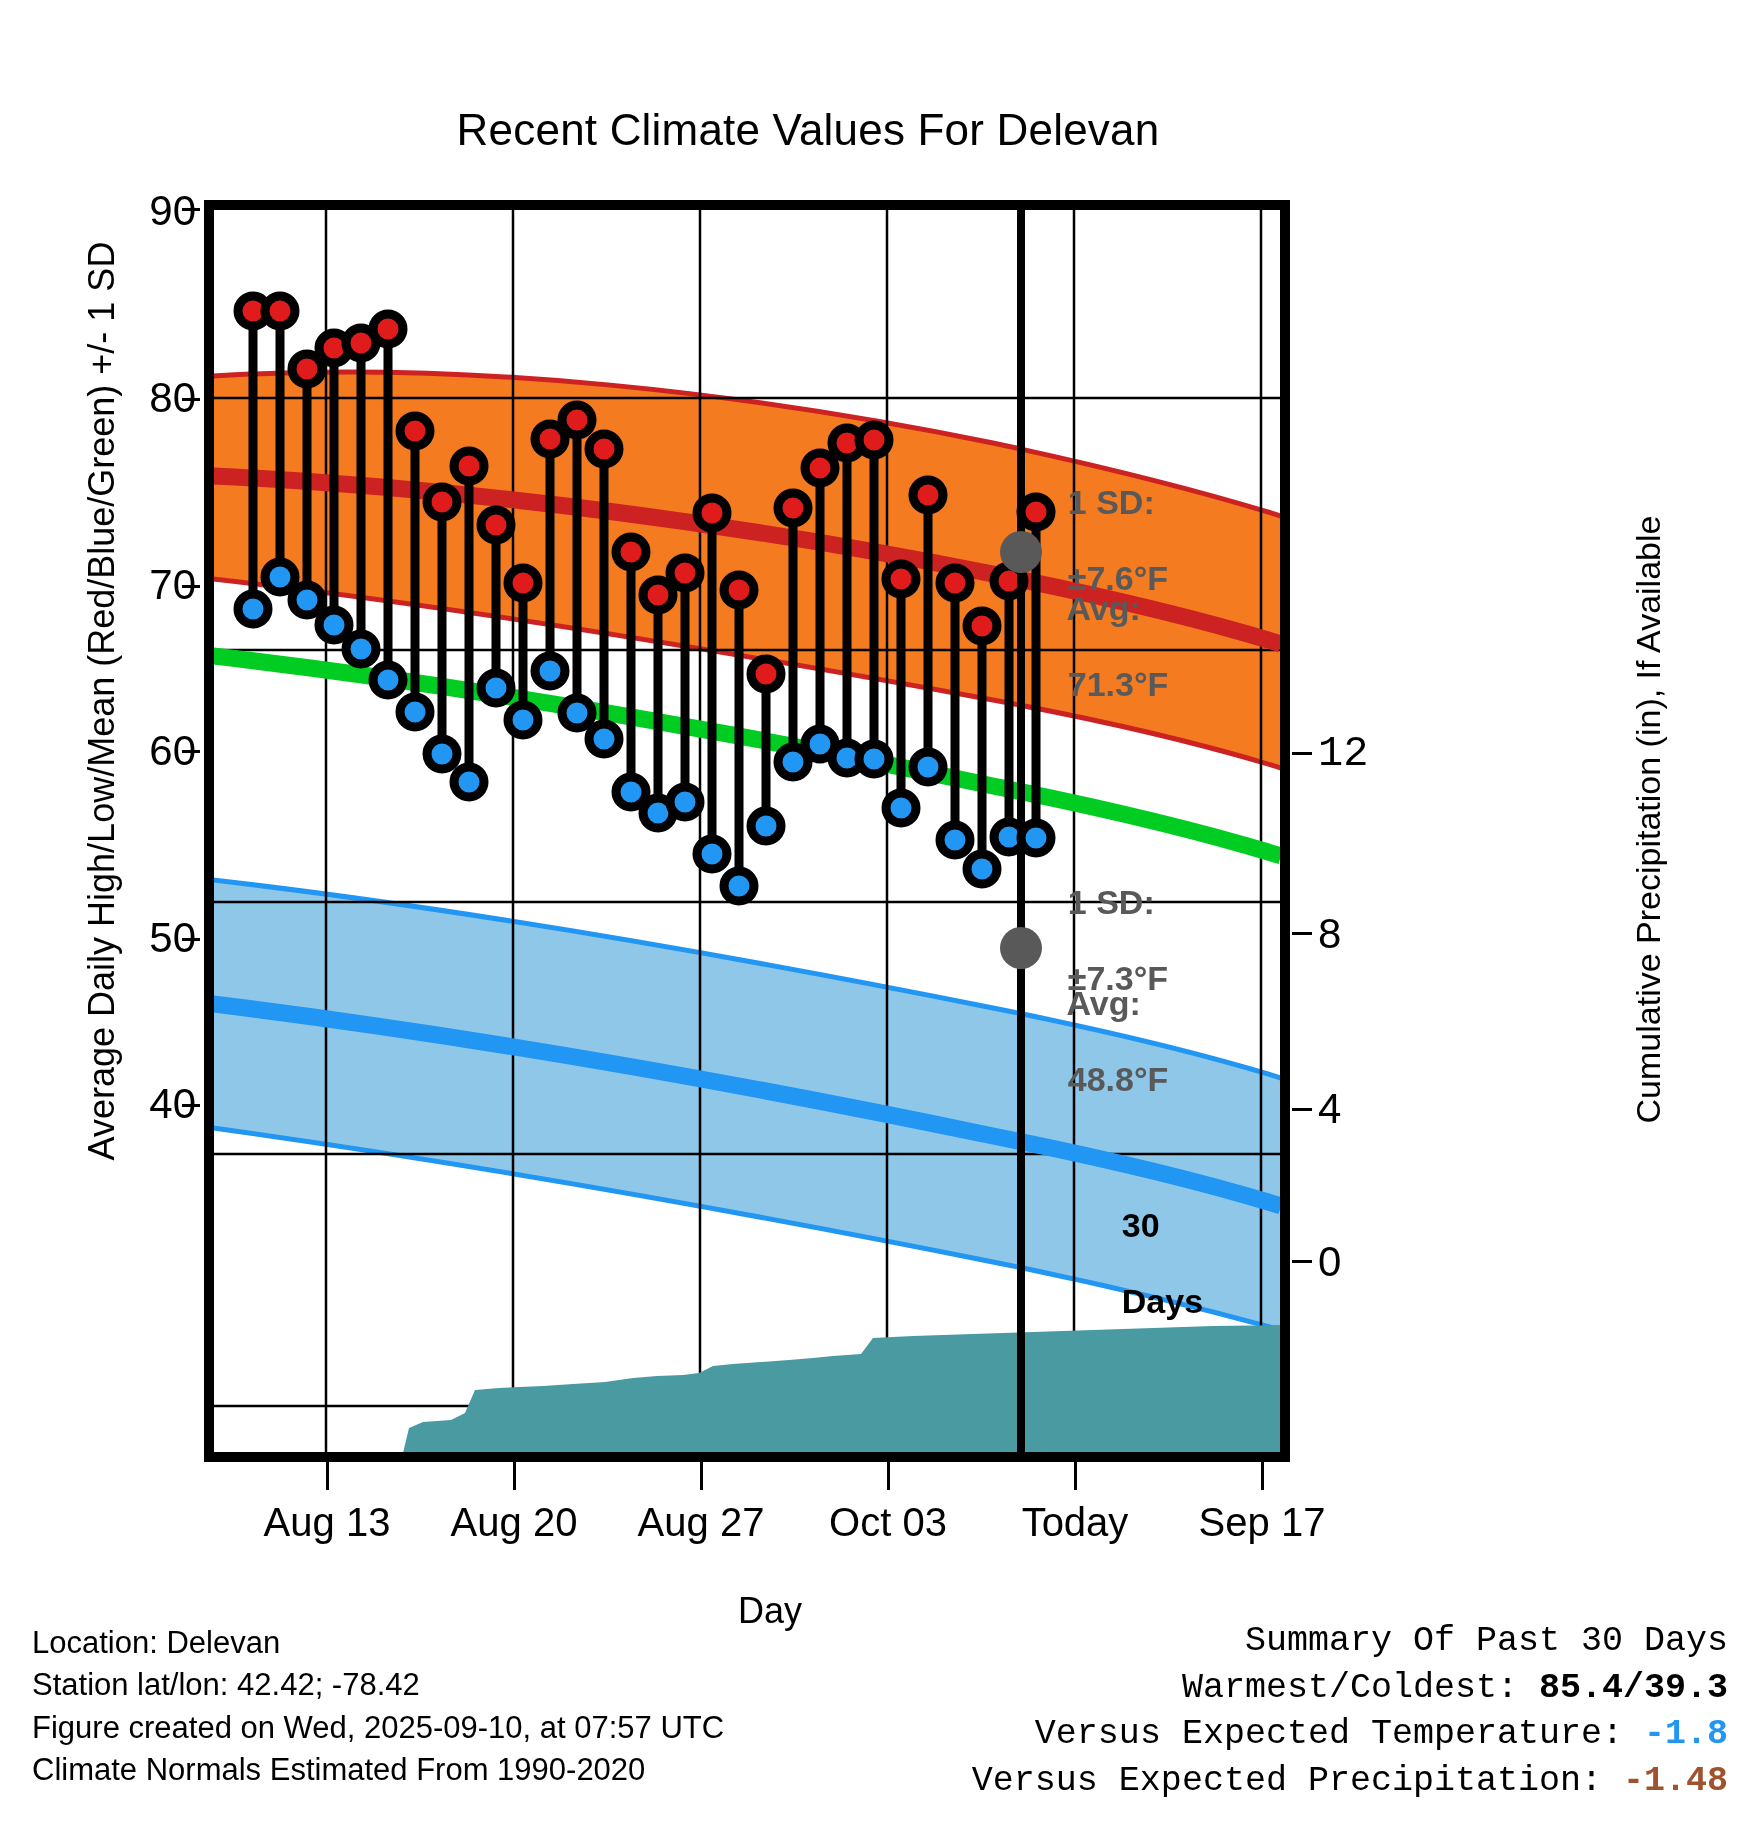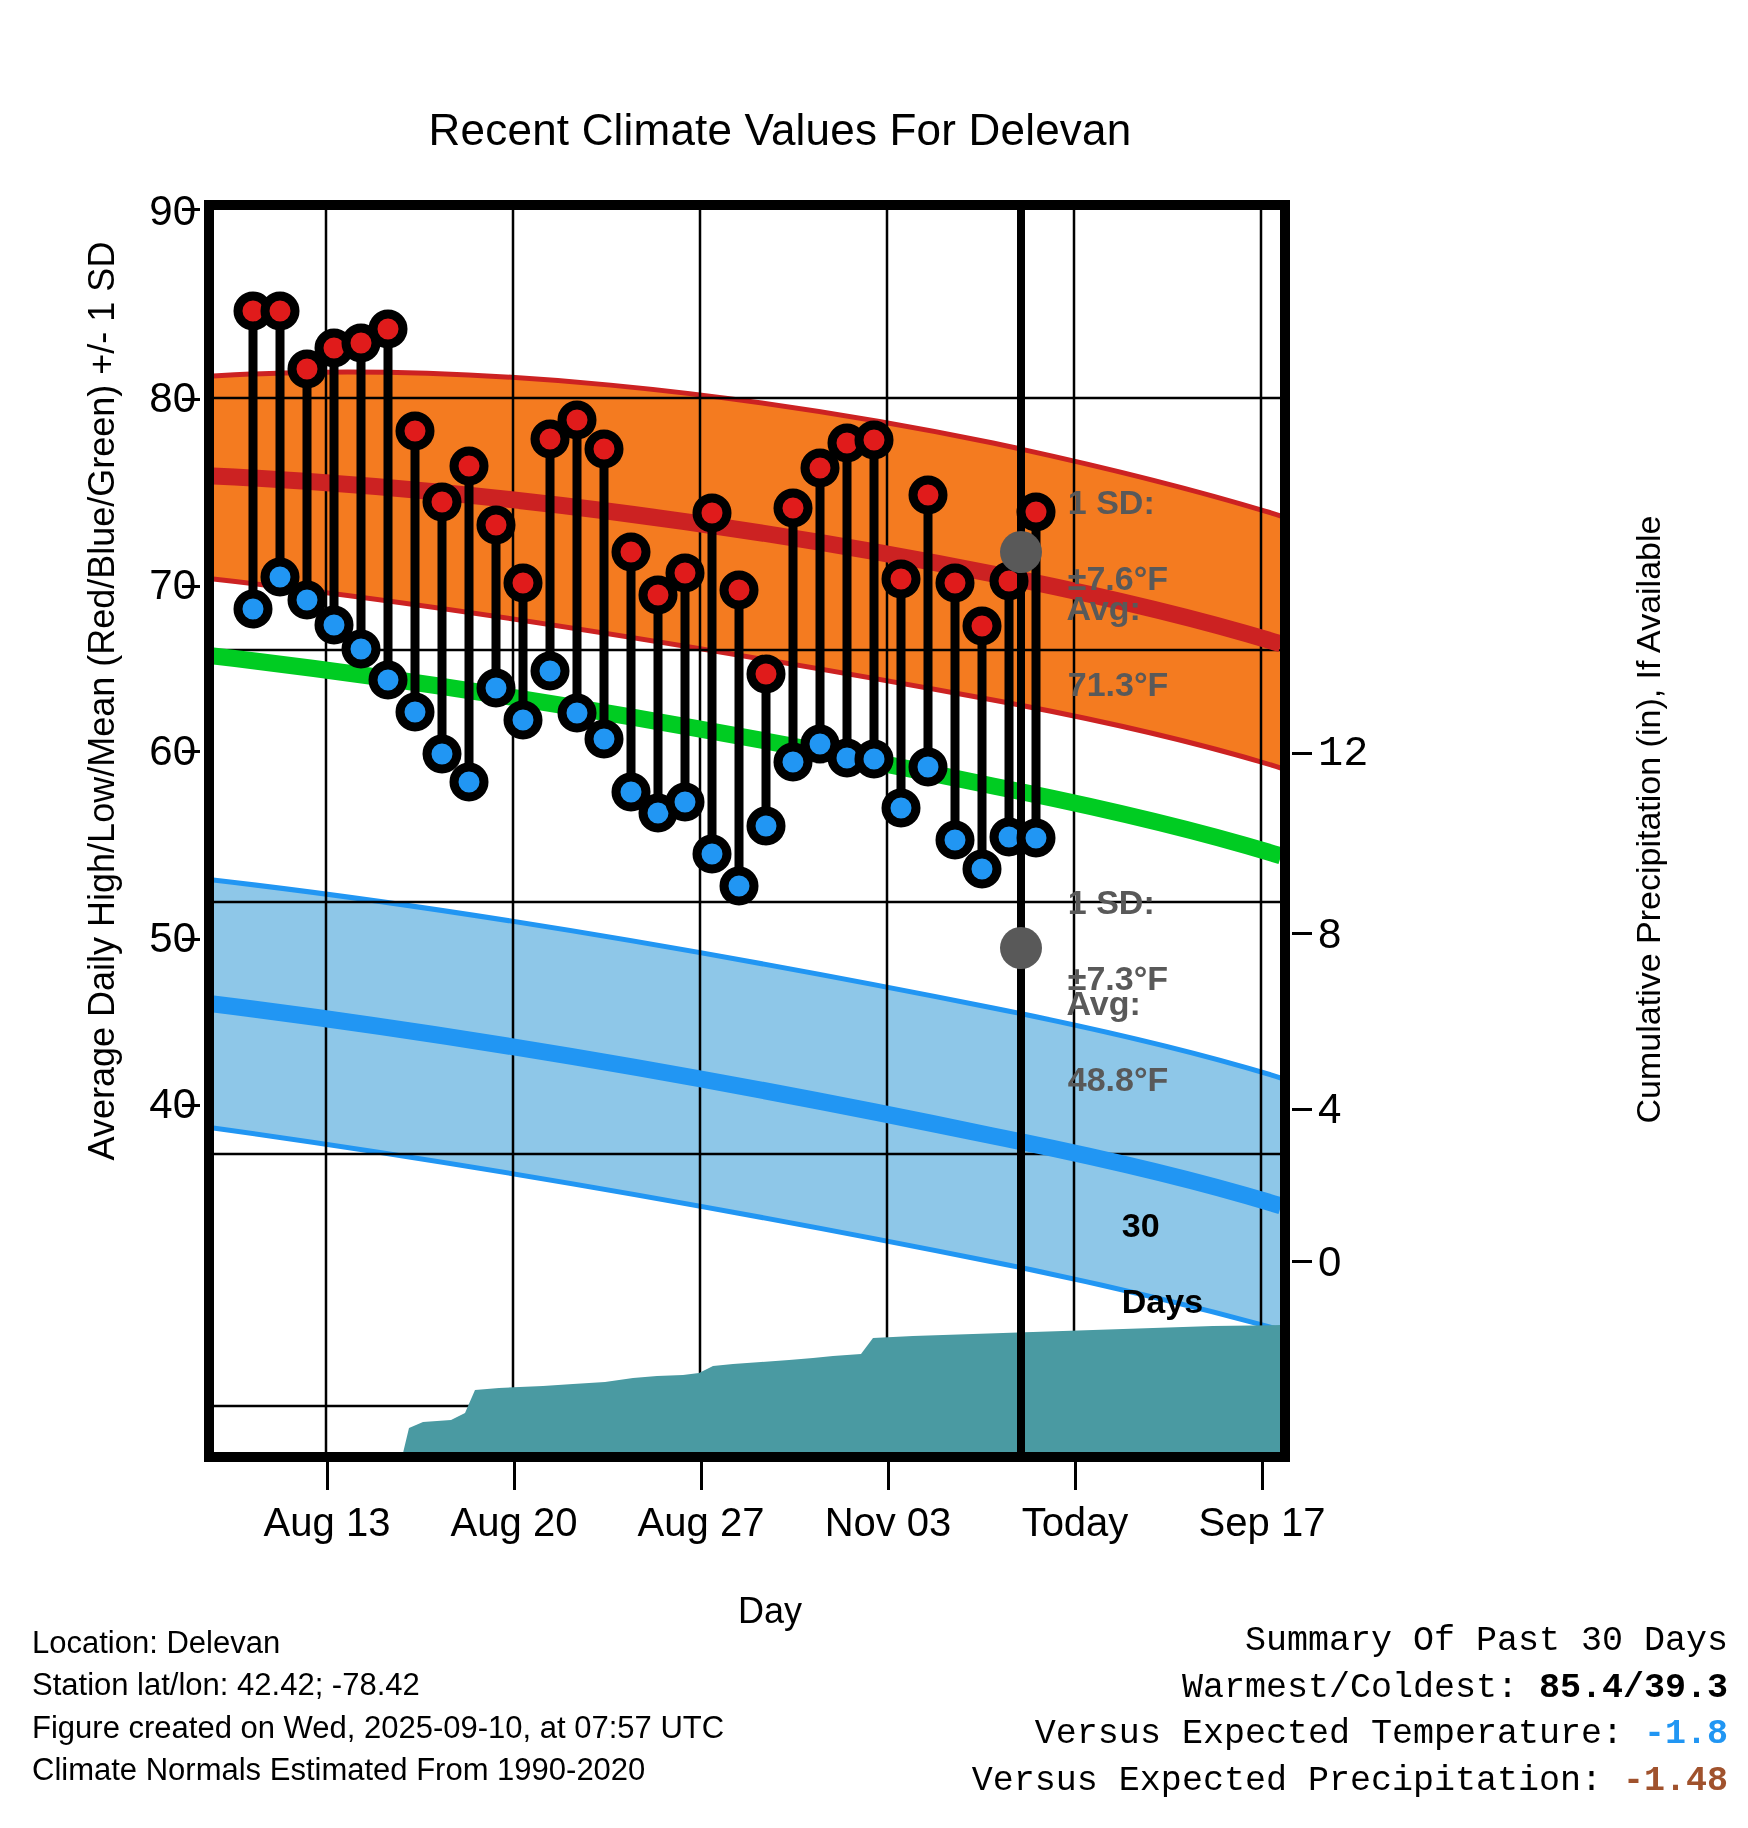--- a/index.html
+++ b/index.html
@@ -2,21 +2,21 @@
 <html><head>
 <meta charset="utf-8">
 <style>
   html,body{margin:0;padding:0;background:#ffffff;}
   body{width:1748px;height:1828px;position:relative;font-family:"Liberation Sans",sans-serif;color:#000;}
   .root{position:absolute;inset:0;}
 
   
   #chart-title{
     position:absolute;left:0;top:105px;width:1560px;text-align:center;
-    font-size:44px;font-weight:400;letter-spacing:.2px;
+    font-size:44px;font-weight:400;letter-spacing:.2px;padding-left:28px;
   }
 
   
   #y-axis-label-left{
     position:absolute;left:-398px;top:680px;width:1000px;text-align:center;
     transform:rotate(-90deg);transform-origin:center center;
     font-size:36px;font-weight:400;
   }
   #y-axis-label-right{
     position:absolute;left:1148px;top:800px;width:1000px;text-align:center;
@@ -261,21 +261,21 @@
     <div class="xtick-mark" style="left:326px;"></div>
     <div class="xtick-mark" style="left:513px;"></div>
     <div class="xtick-mark" style="left:700px;"></div>
     <div class="xtick-mark" style="left:887px;"></div>
     <div class="xtick-mark" style="left:1074px;"></div>
     <div class="xtick-mark" style="left:1261px;"></div>
 
     <div class="xtick-label" style="left:207px;">Aug 13</div>
     <div class="xtick-label" style="left:394px;">Aug 20</div>
     <div class="xtick-label" style="left:581px;">Aug 27</div>
-    <div class="xtick-label" style="left:768px;">Nov 03</div>
+    <div class="xtick-label" style="left:768px;">Oct 03</div>
     <div class="xtick-label" style="left:955px;">Today</div>
     <div class="xtick-label" style="left:1142px;">Sep 17</div>
   </div>
 
   <div class="anno" id="anno-high">
     <span>1 SD:</span><br>
     <span>±7.6°F</span>
   </div>
   <div class="anno" id="anno-high-avg">
     <span>Avg:</span><br>

